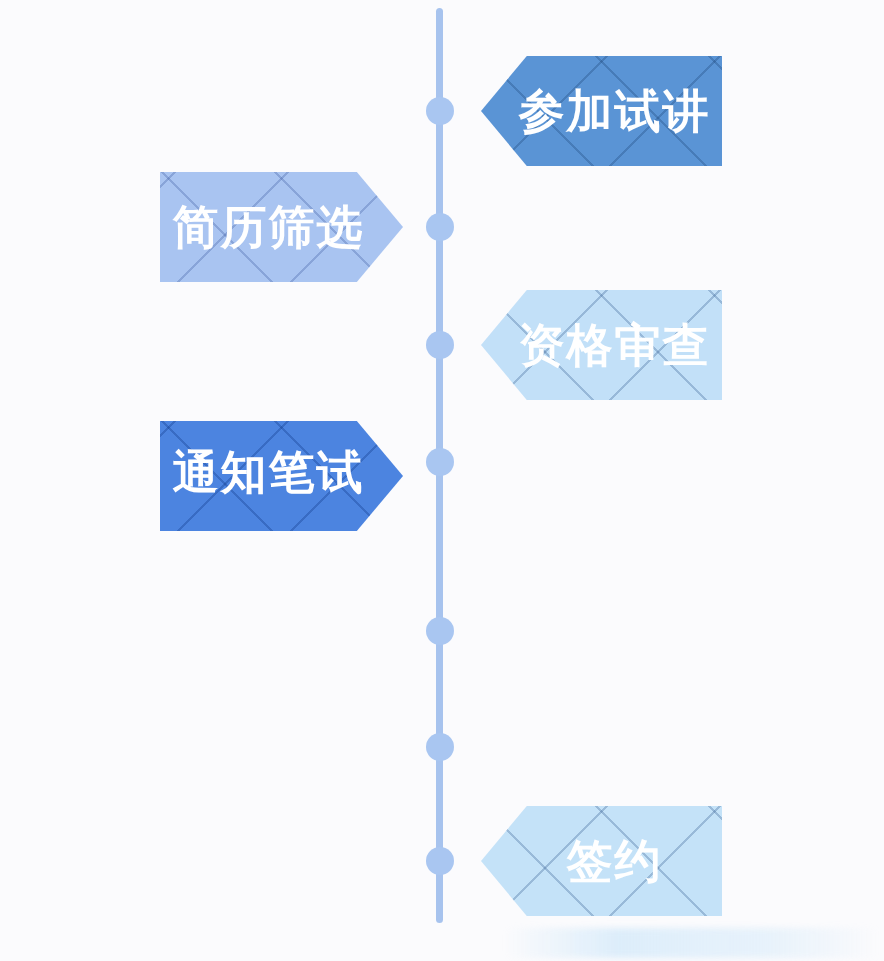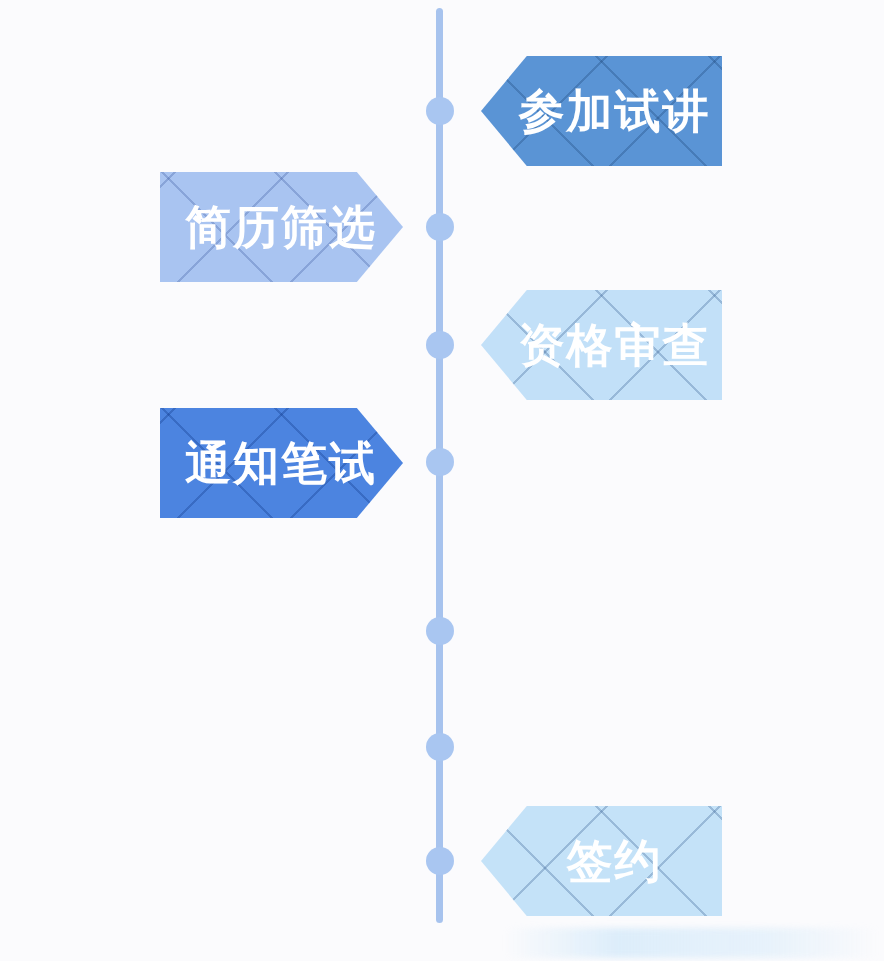--- a/index.html
+++ b/index.html
@@ -22,21 +22,20 @@
     font-weight:bold;font-size:46px;letter-spacing:2px;line-height:1;
     white-space:nowrap;
   }
   .banner.tip-left{
     left:481px;width:241px;
     clip-path:polygon(0 50%,19% 0,100% 0,100% 100%,19% 100%);
   }
   .banner.tip-right{
     left:160px;width:243px;
     clip-path:polygon(0 0,81% 0,100% 50%,81% 100%,0 100%);
-    justify-content:flex-end;
   }
   .banner.tip-left .label{margin-left:26px;}
   .banner.tip-right .label{margin-right:26px;}
   .ghost{
     position:absolute;left:505px;top:928px;width:375px;height:30px;
     background:linear-gradient(90deg,rgba(196,226,248,0.0),rgba(196,226,248,0.55) 30%,rgba(196,226,248,0.35) 70%,rgba(196,226,248,0.0));
     filter:blur(3px);
     border-radius:8px;
   }
 </style>
@@ -52,21 +51,21 @@
     </div>
     <div class="node" style="top: 213px; background: rgb(169, 198, 241);"></div>
     <div class="banner tip-right" style="top: 172px; color: rgb(255, 255, 255); background-color: rgb(169, 196, 241); background-image: repeating-linear-gradient(45deg, transparent 0px, transparent 78px, rgba(60, 90, 160, 0.3) 78px, rgba(60, 90, 160, 0.3) 80px), repeating-linear-gradient(-45deg, transparent 0px, transparent 78px, rgba(60, 90, 160, 0.3) 78px, rgba(60, 90, 160, 0.3) 80px);">
       <span class="label">简历筛选</span>
     </div>
     <div class="node" style="top: 331px; background: rgb(169, 198, 241);"></div>
     <div class="banner tip-left" style="top: 290px; color: rgb(255, 255, 255); background-color: rgb(194, 224, 248); background-image: repeating-linear-gradient(45deg, transparent 0px, transparent 78px, rgba(60, 100, 150, 0.32) 78px, rgba(60, 100, 150, 0.32) 80px), repeating-linear-gradient(-45deg, transparent 0px, transparent 78px, rgba(60, 100, 150, 0.32) 78px, rgba(60, 100, 150, 0.32) 80px);">
       <span class="label">资格审查</span>
     </div>
     <div class="node" style="top: 448px; background: rgb(169, 198, 241);"></div>
-    <div class="banner tip-right" style="top: 408px; color: rgb(255, 255, 255); background-color: rgb(76, 132, 224); background-image: repeating-linear-gradient(45deg, transparent 0px, transparent 78px, rgba(10, 50, 130, 0.3) 78px, rgba(10, 50, 130, 0.3) 80px), repeating-linear-gradient(-45deg, transparent 0px, transparent 78px, rgba(10, 50, 130, 0.3) 78px, rgba(10, 50, 130, 0.3) 80px);">
+    <div class="banner tip-right" style="top: 421px; color: rgb(255, 255, 255); background-color: rgb(76, 132, 224); background-image: repeating-linear-gradient(45deg, transparent 0px, transparent 78px, rgba(10, 50, 130, 0.3) 78px, rgba(10, 50, 130, 0.3) 80px), repeating-linear-gradient(-45deg, transparent 0px, transparent 78px, rgba(10, 50, 130, 0.3) 78px, rgba(10, 50, 130, 0.3) 80px); font-family: Liberation Mono, monospace;">
       <span class="label">通知笔试</span>
     </div>
     <div class="node" style="top: 617px; background: rgb(169, 198, 241);"></div>
     <div class="node" style="top: 733px; background: rgb(169, 198, 241);"></div>
     <div class="node" style="top: 847px; background: rgb(169, 198, 241);"></div>
     <div class="banner tip-left" style="top: 806px; color: rgb(255, 255, 255); background-color: rgb(196, 226, 248); background-image: repeating-linear-gradient(45deg, transparent 0px, transparent 78px, rgba(60, 100, 150, 0.32) 78px, rgba(60, 100, 150, 0.32) 80px), repeating-linear-gradient(-45deg, transparent 0px, transparent 78px, rgba(60, 100, 150, 0.32) 78px, rgba(60, 100, 150, 0.32) 80px);">
       <span class="label">签约</span>
     </div>
   </div>
 

